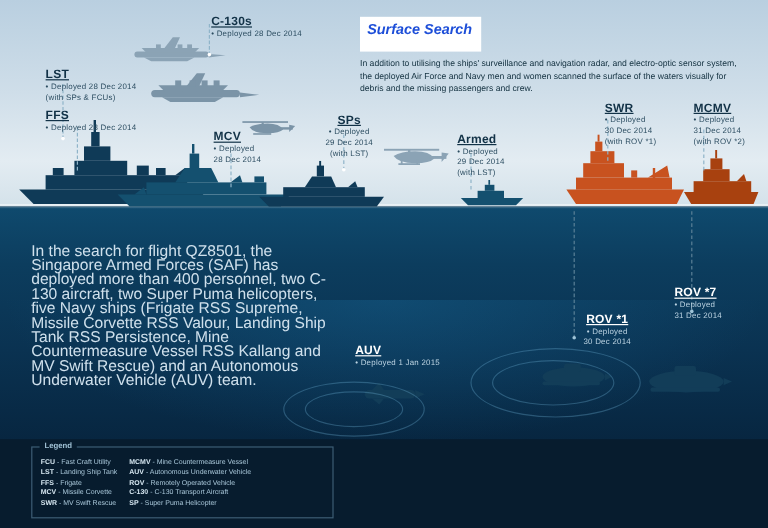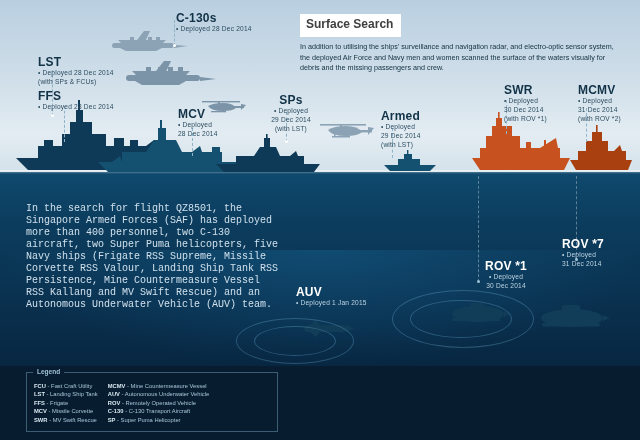--- a/index.html
+++ b/index.html
@@ -12,38 +12,38 @@
   .sea{position:absolute;left:0;top:172px;width:640px;height:268px;
        background:linear-gradient(180deg,#0f4a6e 0%,#0c3d5e 18%,#0a3251 45%,#07253f 75%,#061d33 100%);}
   .waterline{position:absolute;left:0;top:170px;width:640px;height:4px;
        background:linear-gradient(180deg,rgba(255,255,255,.55),rgba(255,255,255,0));}
   .deep-glow{position:absolute;left:0;top:250px;width:640px;height:120px;
        background:radial-gradient(ellipse at 50% 0%,rgba(25,110,160,.35),rgba(0,0,0,0) 70%);}
   .legend-band{position:absolute;left:0;top:366px;width:640px;height:74px;background:#071c2e;}
 
   
   .lbl{position:absolute;color:#17374b;font-size:6.6px;line-height:9px;font-weight:bold;letter-spacing:.2px;}
-  .lbl .ttl{font-size:12px;font-weight:bold;color:#123247;display:block;margin-bottom:1px;}
+  .lbl .ttl{font-size:10px;font-weight:bold;color:#123247;display:block;margin-bottom:1px;text-decoration:underline;}
   .lbl .sub{font-weight:normal;color:#2b4c60;display:block;}
   .lbl.light{color:#cfe3ef;}
   .lbl.light .ttl{color:#ffffff;}
   .lbl.light .sub{color:#bdd4e3;}
 
   
   .panel{position:absolute;}
-  .panel .head{display:inline-block;background:#ffffff;color:#404040;
-       font-weight:bold;font-size:12px;padding:3px 8px 6px 6px;}
+  .panel .head{display:inline-block;background:#ffffff;color:#1d4ed8;font-style:italic;
+       font-weight:bold;font-size:12px;padding:3px 8px 12px 6px;}
   .panel .body{font-size:7.2px;line-height:10.5px;margin-top:5px;}
   .panel.dark .body{color:#12303f;}
   .panel.light .body{color:#d9e8f1;}
 
   
   .titleblock{position:absolute;left:26px;top:190px;width:256px;}
   .titleblock h1{margin:0;color:#fff;font-size:17.5px;line-height:21px;font-weight:bold;letter-spacing:.2px;}
-  .titleblock p{margin:13px 0 0 0;color:#cfe0ec;font-size:10px;line-height:12px;font-family:Liberation Mono, monospace;}
+  .titleblock p{margin:13px 0 0 0;color:#cfe0ec;font-size:13px;line-height:12px;}
 
   
   .legendbox{position:absolute;left:26px;top:372px;width:250px;height:58px;border:1px solid #3d5d74;}
   .legendbox .cap{position:absolute;left:6px;top:-5px;background:#071c2e;color:#9fc0d4;
        font-size:6.5px;padding:0 4px;font-weight:bold;}
   .legendcols{position:absolute;left:7px;top:9px;width:238px;display:flex;gap:10px;}
   .legendcols ul{list-style:none;margin:0;padding:0;}
   .legendcols li{color:#a8c6d8;font-size:5.8px;line-height:8.4px;white-space:nowrap;}
   .legendcols li b{color:#d6e7f1;font-weight:bold;}
 

